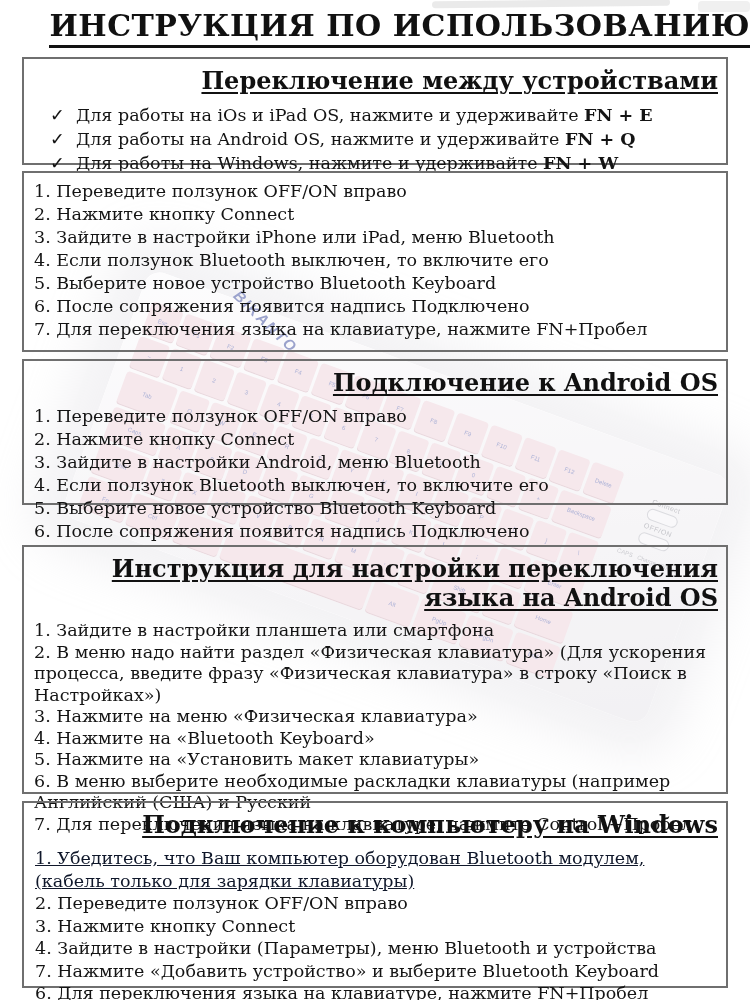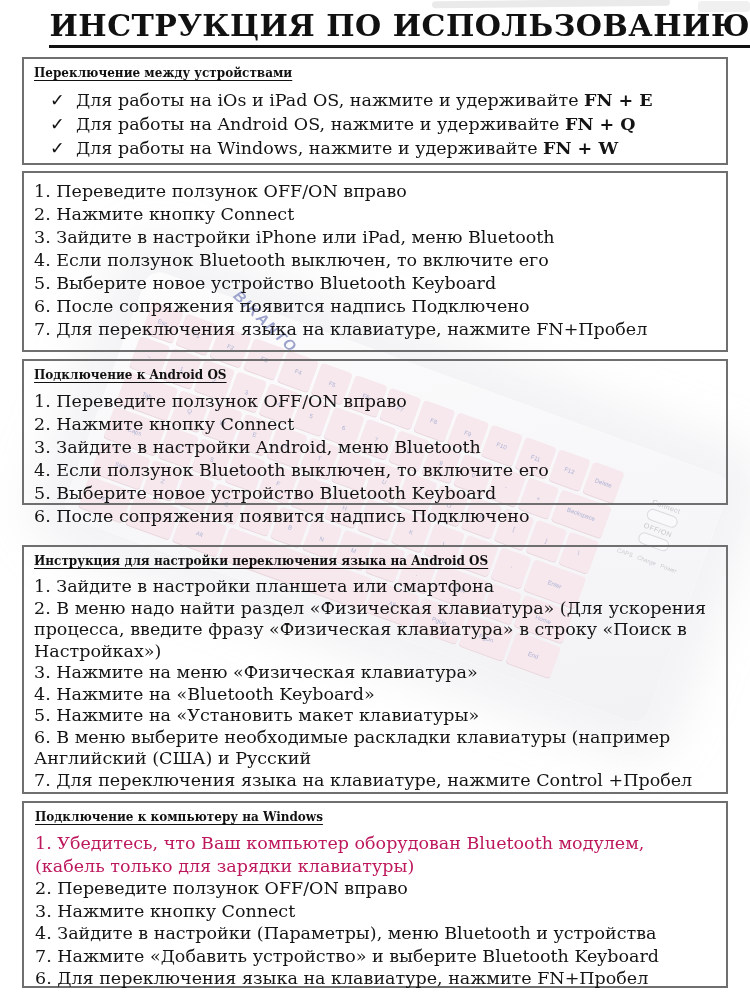--- a/index.html
+++ b/index.html
@@ -48,35 +48,35 @@
   .kct{font-size:7px;letter-spacing:.5px;}
   .pill{width:30px;height:10px;border:1px solid #b9b9c2;border-radius:6px;background:#f4f3f6;}
   .kind{display:flex;gap:5px;margin-top:8px;font-size:6px;color:#9a9aa4;}
   
   .box{
     position:absolute;left:22px;width:706px;box-sizing:border-box;
     border:2px solid #6f6f6f;background:transparent;z-index:2;
     padding:7px 8px 0 10px;
   }
   .box h2{
-    margin:0 0 8px;text-align:left;font-size:12px;font-weight:bold;
+    margin:0 0 8px;text-align:right;font-size:24px;font-weight:bold;
     text-decoration:underline;text-underline-offset:3px;
   }
   .item{font-size:17.5px;color:#141414;}
   .b1{top:57px;height:108px;}
   .b2{top:171px;height:181px;}
   .b3{top:359px;height:146px;}
   .b4{top:545px;height:249px;}
   .b5{top:801px;height:187px;padding-left:11px;}
   .b1 .item{line-height:24px;display:flex;}
   .b1 .chk{width:26px;padding-left:16px;flex:none;}
   .b2 .item,.b3 .item{line-height:23px;}
   .b4 .item{line-height:21.5px;}
   .b5 .item{line-height:22.5px;}
-  .red{color:#be185d;}
+  .red{color:#0f172a;text-decoration:underline;}
 </style>
 </head>
 <body>
 
 <div id="page">
 
   <div class="strip s1"></div>
   <div class="strip s2"></div>
 
   <div class="kb">

